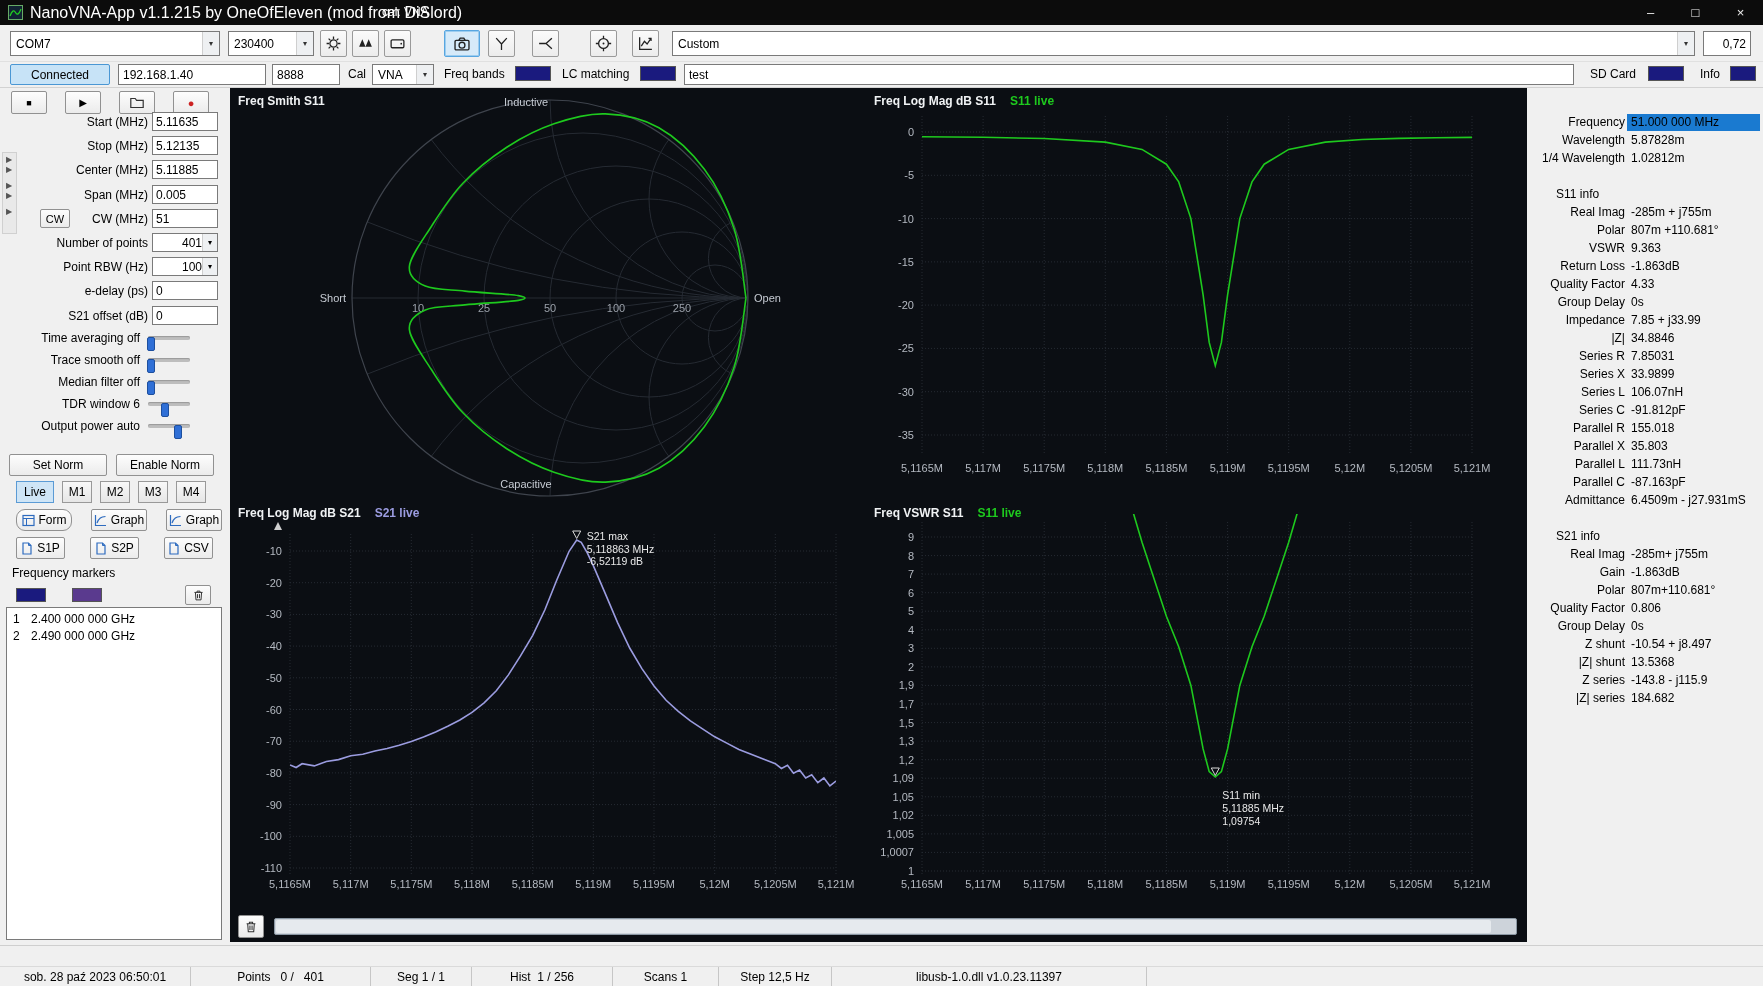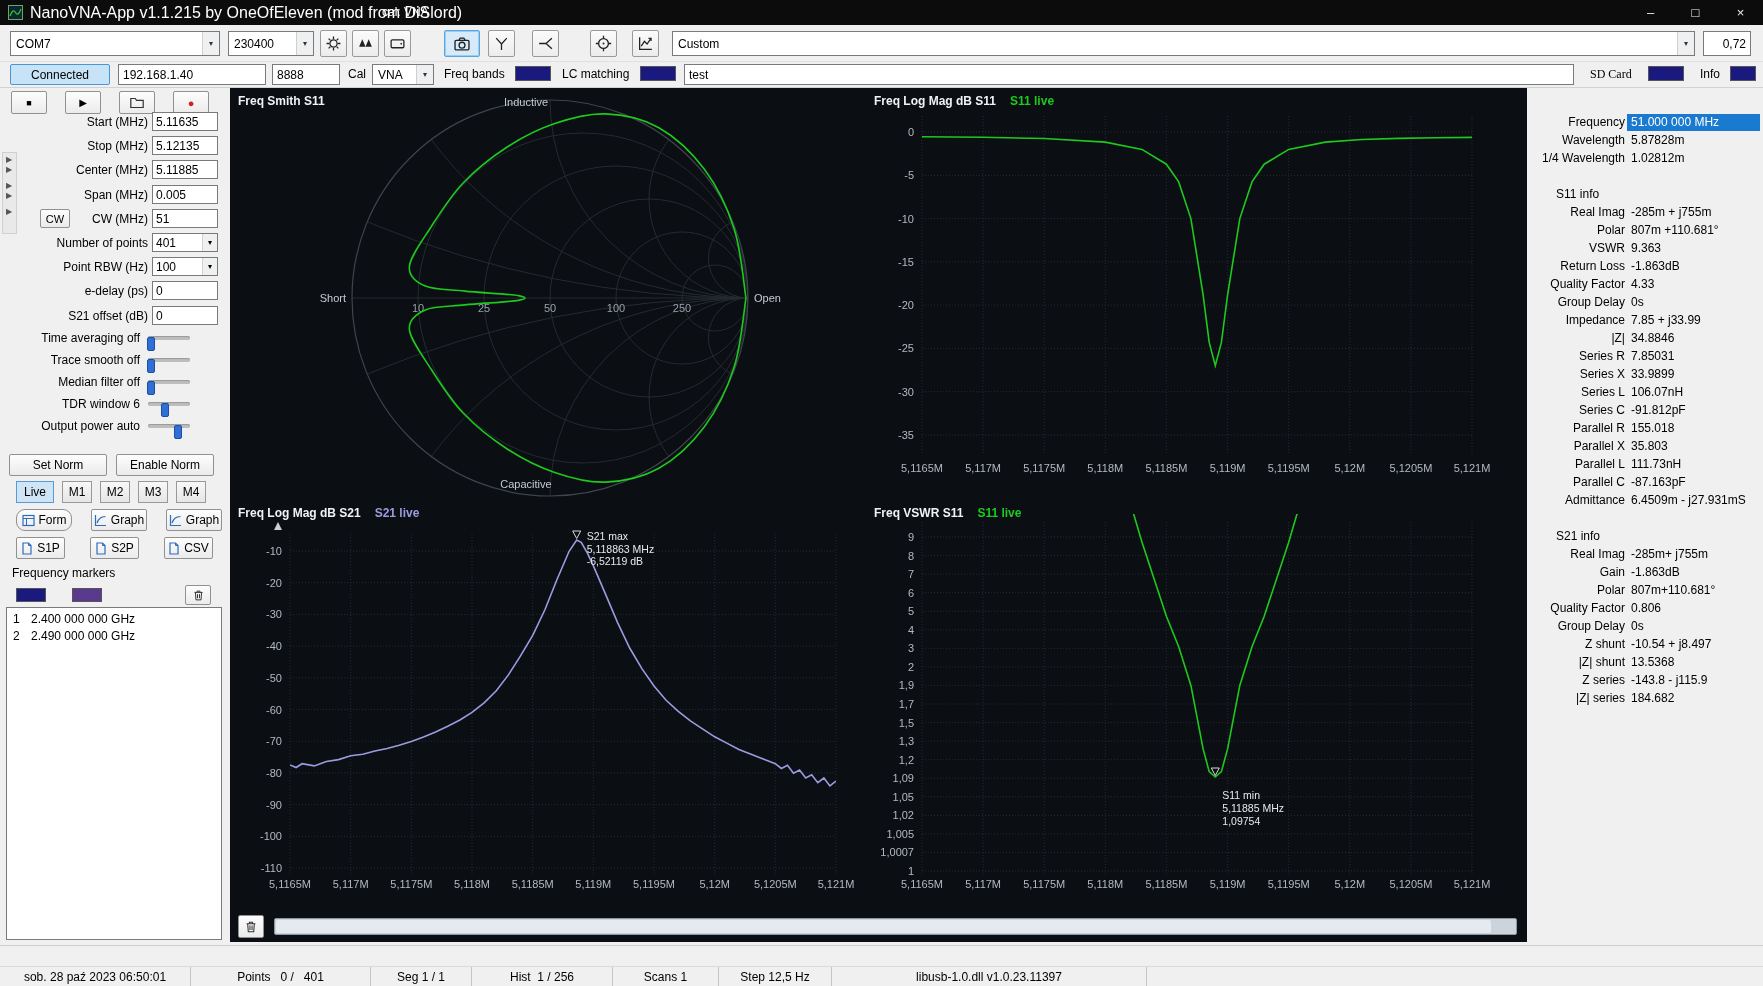--- a/index.html
+++ b/index.html
@@ -27,21 +27,21 @@
   #connected-btn{position:absolute;left:10px;top:2px;width:100px;height:21px;background:#c7e3f7;border:1px solid #4a97d4;border-radius:2px;font-size:12px;color:#000;}
 
   
   #sidebar{position:absolute;left:0;top:88px;width:230px;height:857px;background:#f0f0f0;}
   .t-btn{position:absolute;top:0;width:36px;height:23px;display:flex;align-items:center;justify-content:center;background:linear-gradient(#fdfdfd,#ebebeb);border:1px solid #919191;border-radius:2px;}
   #expander-strip{position:absolute;left:2px;top:64px;width:15px;height:82px;background:#e9e9e9;border:1px solid #d0d0d0;}
   #expander-strip span{position:absolute;left:3px;font-size:8px;color:#555;line-height:10px;}
   .sb-row{position:absolute;left:0;width:230px;height:20px;}
   .f-label{position:absolute;left:20px;width:128px;text-align:right;font-size:12px;line-height:20px;white-space:nowrap;}
   .f-input{position:absolute;left:152px;top:0;width:66px;height:19px;border:1px solid #7a7a7a;font-size:12px;padding:0 3px;background:#fff;}
-  .f-select{position:absolute;left:152px;top:0;width:66px;height:19px;border:1px solid #7a7a7a;background:#fff;font-size:12px;display:flex;align-items:center;}
+  .f-select{position:absolute;left:152px;top:0;width:66px;height:19px;border:1px solid #7a7a7a;background:#fff;font-size:12px;display:flex;align-items:center;text-align:right;}
   .f-select .sval{padding-left:3px;flex:1;}
   .f-select .dd{width:15px;align-self:stretch;display:flex;align-items:center;justify-content:center;font-size:8px;background:#eef0f2;border-left:1px solid #cfcfcf;font-style:normal;}
   .cw-btn{position:absolute;left:40px;top:0;width:30px;height:19px;background:linear-gradient(#fdfdfd,#ebebeb);border:1px solid #919191;border-radius:2px;font-size:11px;}
   .sl-row{position:absolute;left:0;width:230px;height:16px;}
   .sl-text{position:absolute;left:0;width:140px;text-align:right;font-size:12px;line-height:16px;white-space:nowrap;}
   .sl-track{position:absolute;left:148px;top:6px;width:42px;height:4px;background:#bdbdbd;border-radius:2px;box-shadow:inset 0 1px 1px #999;}
   .sl-thumb{position:absolute;top:1px;width:8px;height:14px;background:#2f6fd6;border:1px solid #1d4f9e;border-radius:2px;}
   .side-btn{position:absolute;height:22px;background:linear-gradient(#fdfdfd,#ebebeb);border:1px solid #919191;border-radius:2px;font-size:12px;display:flex;align-items:center;justify-content:center;gap:4px;}
   .tab{position:absolute;height:22px;background:linear-gradient(#f8f8f8,#e6e6e6);border:1px solid #999;font-size:12px;display:flex;align-items:center;justify-content:center;}
   .tab.active{background:#cfe5f6;border:1px solid #5b9bd5;}
@@ -62,21 +62,21 @@
   #chart-scroll{position:absolute;left:0;top:824px;width:1297px;height:30px;}
   #scroll-trash{position:absolute;left:8px;top:3px;width:26px;height:23px;display:flex;align-items:center;justify-content:center;background:linear-gradient(#fdfdfd,#ebebeb);border:1px solid #919191;border-radius:2px;}
   #scroll-track{position:absolute;left:44px;top:6px;width:1243px;height:17px;background:#cdd3da;border:1px solid #8b97a3;border-radius:2px;}
   #scroll-thumb{position:absolute;left:1px;top:1px;height:13px;width:1215px;background:#e6eaee;border-radius:2px;}
 
   
   #readout{position:absolute;left:1527px;top:88px;width:236px;height:857px;background:#f0f0f0;font-size:12px;}
   .ro-row{position:absolute;left:0;width:236px;height:18px;line-height:17px;}
   .ro-label{position:absolute;left:0;width:98px;text-align:right;white-space:nowrap;}
   .ro-value{position:absolute;left:104px;white-space:nowrap;}
-  .ro-freq{left:100px;width:133px;height:17px;background:#1a7ad0;color:#ffffff;padding-left:4px;}
+  .ro-freq{left:100px;width:133px;height:17px;background:#1a7ad0;color:#000000;padding-left:4px;}
   .ro-header{position:absolute;left:29px;}
 
   
   #statusbar{position:absolute;left:0;top:945px;width:1763px;height:41px;background:#f0f0f0;border-top:1px solid #cfcfcf;}
   .sb-srow{position:absolute;left:0;width:1763px;height:20px;display:flex;}
   #sb-row2{top:20px;border-top:1px solid #dadada;}
   .sb-cell{height:100%;display:flex;align-items:center;justify-content:center;font-size:12px;border-right:1px solid #c6c6c6;white-space:pre;flex:none;}
   .sb-fill{flex:1 1 auto;border-right:none;}
   .ico{display:inline-block;vertical-align:middle;}
 </style>
@@ -184,21 +184,21 @@
       <span class="sval">VNA</span>
       <i class="dd">
           <span>▾</span>
         </i>
     </div>
     <span class="lab" style="left:444px;top:1px;">Freq bands</span>
     <div class="swatch" id="sw-freqbands" style="left: 515px; top: 4px; width: 36px; height: 15px; background: rgb(26, 26, 126);"></div>
     <span class="lab" style="left:562px;top:1px;">LC matching</span>
     <div class="swatch" id="sw-lc" style="left: 640px; top: 4px; width: 36px; height: 15px; background: rgb(26, 26, 126);"></div>
     <input class="ti" style="left: 684px; top: 2px; width: 890px; height: 21px;" value="test">
-    <span class="lab" style="left:1590px;top:1px;font-family:Liberation Serif, serif;">SD Card</span>
+    <span class="lab" style="left:1590px;top:1px;">SD Card</span>
     <div class="swatch" id="sw-sd" style="left: 1648px; top: 4px; width: 36px; height: 15px; background: rgb(26, 26, 126);"></div>
     <span class="lab" style="left:1700px;top:1px;">Info</span>
     <div class="swatch" id="sw-info" style="left: 1730px; top: 4px; width: 26px; height: 15px; background: rgb(26, 26, 126);"></div>
   </div>
 
   <div id="sidebar">
     <div id="transport" style="position:absolute;left:0;top:3px;width:230px;height:24px;">
       <div class="t-btn" style="left:11px;">
           <span style="font-size:9px;">■</span>
         </div>

